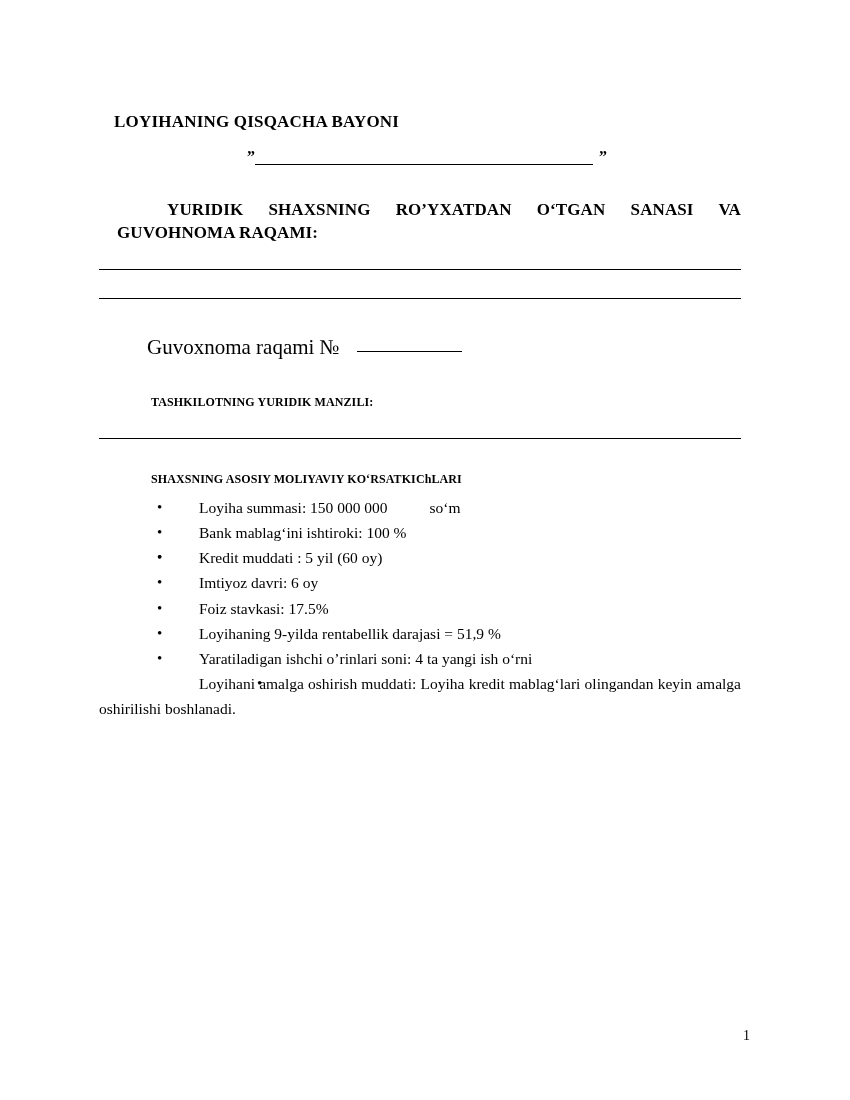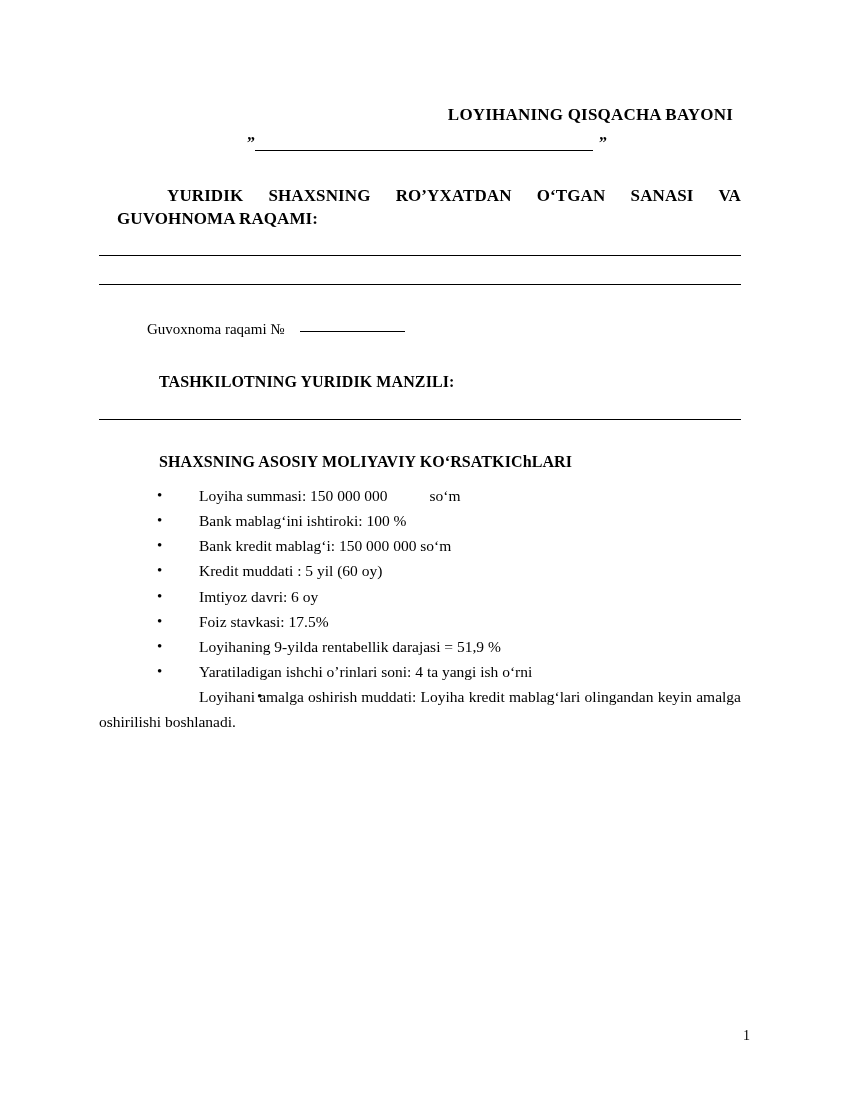--- a/index.html
+++ b/index.html
@@ -27,24 +27,24 @@
     position: absolute;
     left: 99px;
     top: 96px;
     width: 642px;
   }
 
   
   .doc-title {
     font-size: 17px;
     font-weight: bold;
-    text-align: right;
+    text-align: left;
     letter-spacing: 0.2px;
     line-height: 1.25;
-    margin: 8px;
+    margin: 15px;
   }
 
   
   .quote-line {
     position: relative;
     height: 26px;
     margin-top: 3px;
   }
   .quote-mark {
     position: absolute;
@@ -89,39 +89,39 @@
     width: 642px;
     border-bottom: 1.6px solid #000;
     height: 0;
   }
   .rule.r1 { margin-top: 24px; }
   .rule.r2 { margin-top: 28px; }
   .rule.r3 { margin-top: 28px; }
 
   
   .cert-line {
-    font-size: 15px;
+    font-size: 21px;
     margin: 0;
     padding-left: 48px;
     margin-top: 36px;
     white-space: nowrap;
   }
   .cert-blank {
     display: inline-block;
     width: 105px;
     border-bottom: 1.3px solid #000;
     margin-left: 12px;
     vertical-align: 2px;
   }
 
   
   .sub-heading {
-    font-size: 16px;
-    font-weight: bold;
-    margin: 12px;
+    font-size: 12px;
+    font-weight: bold;
+    margin: 4px;
     padding-left: 48px;
     letter-spacing: 0.1px;
   }
   .sub-heading.m-top-a { margin-top: 35px; }
   .sub-heading.m-top-b { margin-top: 33px; }
 
   
   .bullets {
     list-style: none;
     margin: 8px 0 0 0;
@@ -206,21 +206,20 @@
       <li>
         <span class="dot">•</span>
         <span>Loyiha summasi: 150 000 000</span><span class="gap-tab"></span><span>so‘m</span>
       </li>
       <li>
         <span class="dot">•</span>
         <span>Bank mablag‘ini ishtiroki: 100 %</span>
       </li>
       <li>
         <span class="dot">•</span>
-        <span>Bank kredit mablag‘i: 150 000 000 so‘m</span>
       </li>
       <li>
         <span class="dot">•</span>
         <span>Kredit muddati : 5 yil (60 oy)</span>
       </li>
       <li>
         <span class="dot">•</span>
         <span>Imtiyoz davri: 6 oy</span>
       </li>
       <li>

